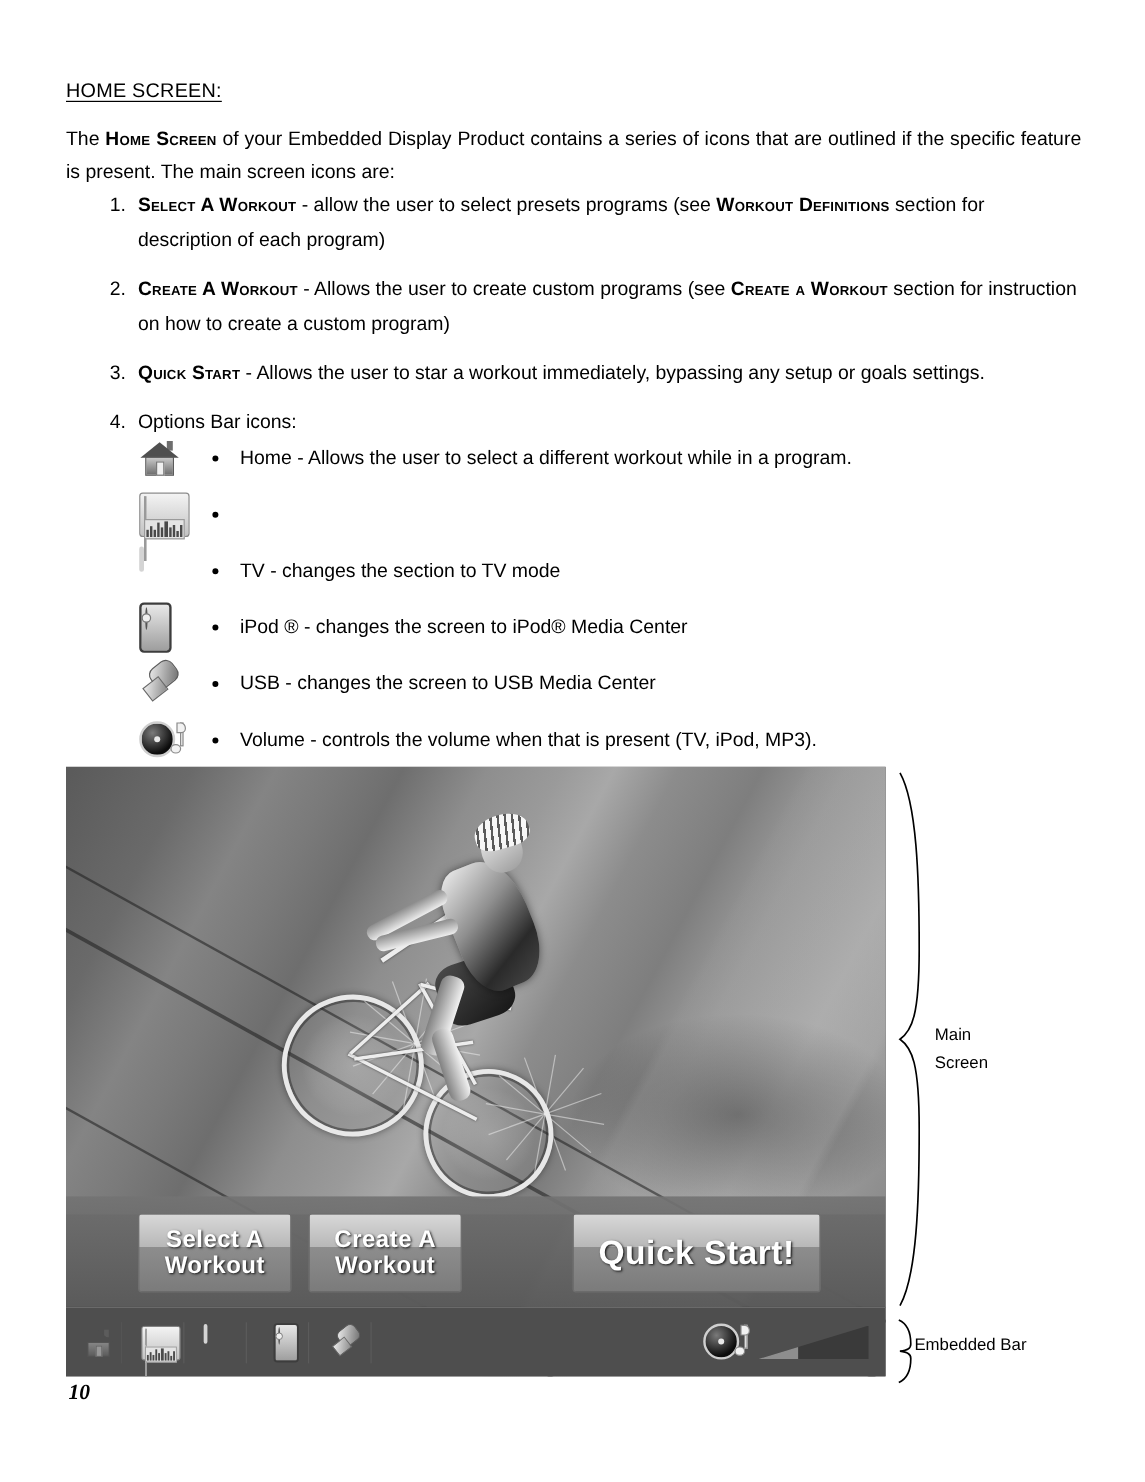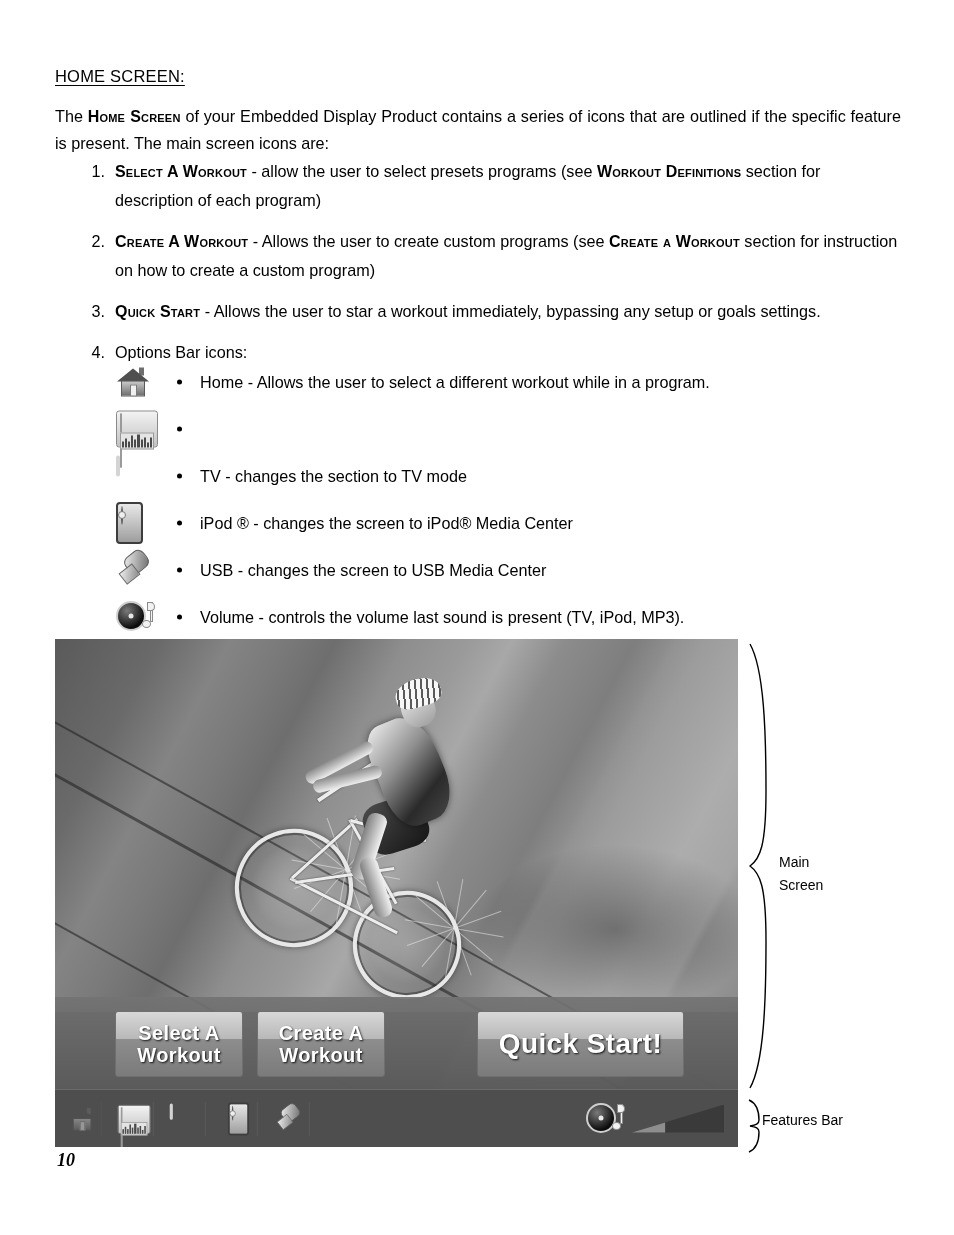--- a/index.html
+++ b/index.html
@@ -516,21 +516,21 @@
         <span class="sprite ico-vol">
           <span class="spk"></span>
           <span class="note">
               <span class="stem"></span>
               <span class="flag"></span>
               <span class="head"></span>
             </span>
         </span>
       </span>
       <span class="bullet"></span>
-      <span class="txt">Volume - controls the volume last sound is present (TV, iPod, MP3).</span>
+      <span class="txt">Volume - controls the volume when that is present (TV, iPod, MP3).</span>
     </div>
 
   </div>
 
   <div class="figure">
 
     <div class="photo">
       <div class="wedge"></div>
       <div class="diag d1"></div>
       <div class="diag d2"></div>
@@ -659,17 +659,17 @@
 
   <svg class="brace" style="left:744px; top:1098px;" width="30" height="56">
     <path d="M5 2 C 14 6, 15 16, 15 22 C 15 26, 12 27, 6 28 C 12 29, 15 30, 15 34 C 15 40, 14 50, 5 54" fill="none" stroke="#000" stroke-width="1.4"></path>
   </svg>
 
   <div class="annot annot-main">
     <span>Main</span><br>
     <span>Screen</span>
   </div>
 
-  <div class="annot annot-feat">Features Bar</div>
+  <div class="annot annot-feat">Embedded Bar</div>
 
   <div class="pagenum">10</div>
 
 </div>
 
 </body></html>

